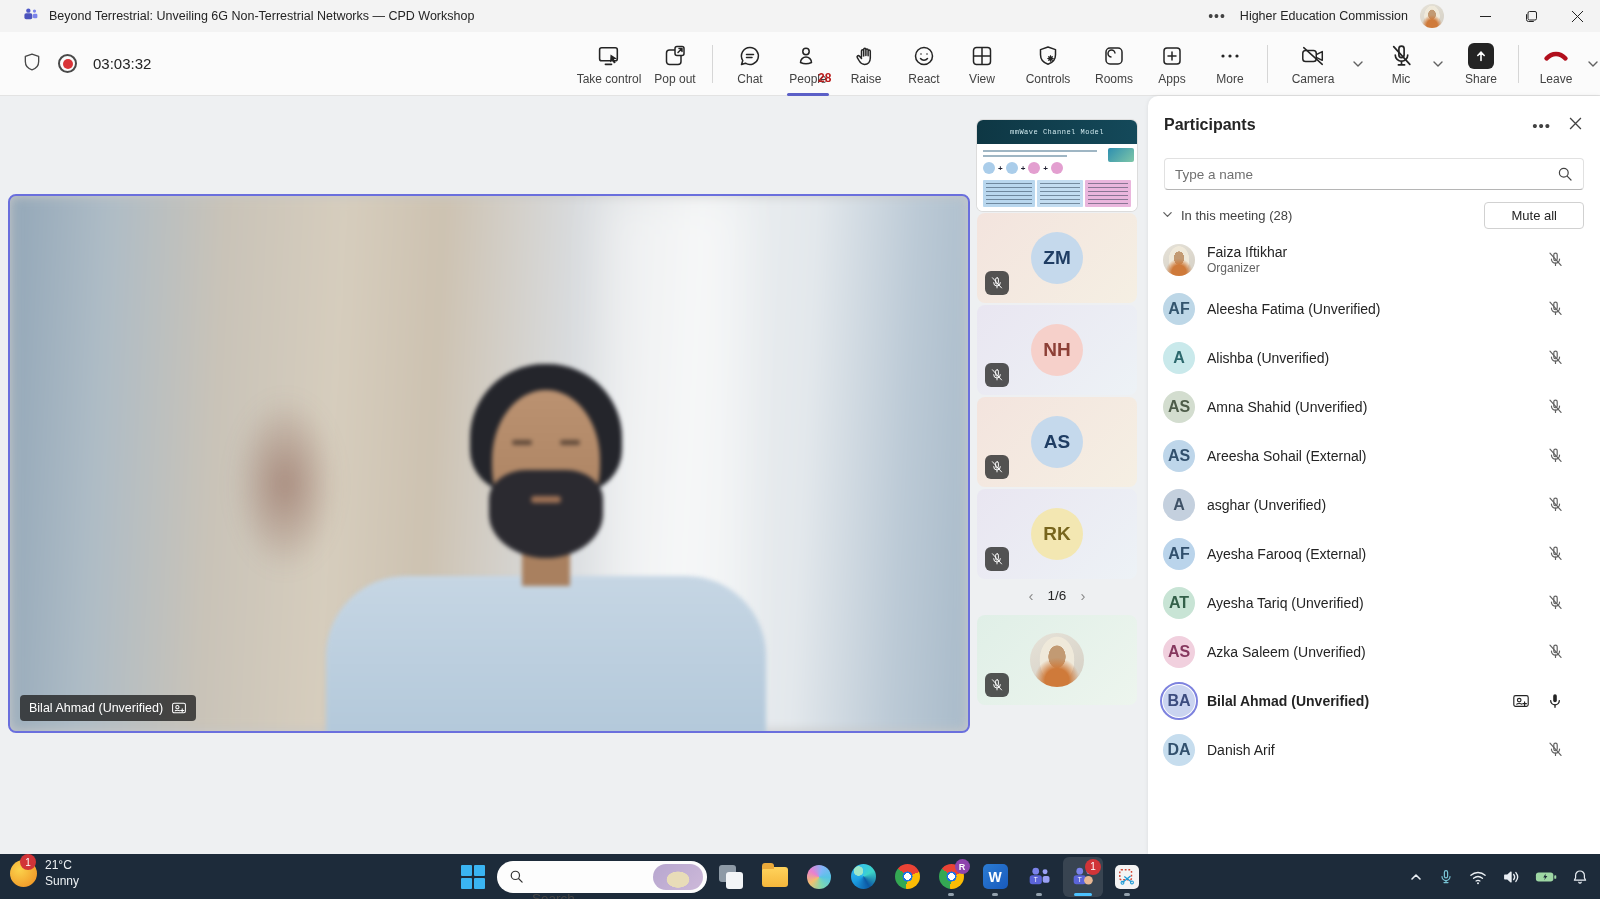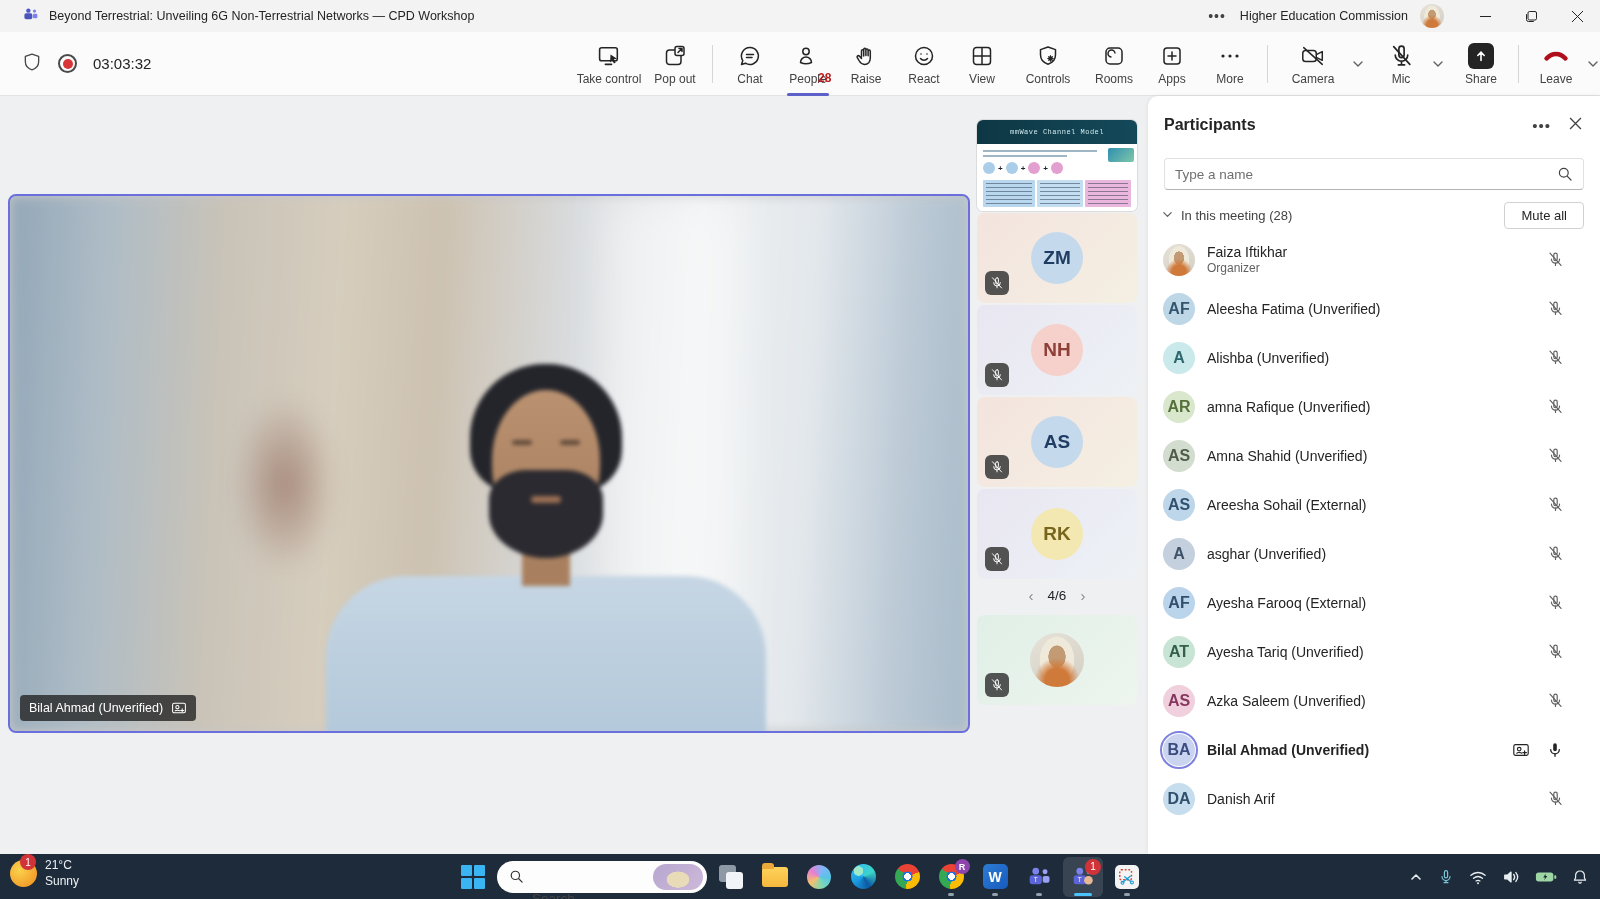--- a/index.html
+++ b/index.html
@@ -88,21 +88,21 @@
   .panel-title { font-size:16px; font-weight:bold; color:#242424; }
   .panel-head .ph-icons { margin-left:auto; display:flex; align-items:center; gap:18px; color:#424242; }
   .ph-dots { font-size:15px; letter-spacing:1px; cursor:pointer; }
   .ph-close { font-size:14px; cursor:pointer; }
   .search-wrap { margin:14px 16px 0 16px; height:32px; border:1px solid #e1e1e1; border-bottom:1px solid #b5b5b5; border-radius:4px; background:#fff; display:flex; align-items:center; padding:0 10px; }
   .search-wrap input { border:none; outline:none; flex:1; font-size:13.5px; color:#242424; font-family:"Liberation Sans",sans-serif; }
   .search-wrap input::placeholder { color:#707070; }
   .section-row { display:flex; align-items:center; margin:12px 16px 2px 14px; }
   .sec-chev { color:#616161; margin-right:8px; font-size:11px; }
   .sec-label { font-size:13px; color:#424242; }
-  .muteall { margin-left:auto; background:#fff; border:1px solid #d1d1d1; border-radius:4px; font-size:13px; color:#242424; padding:5px 16px; cursor:pointer; font-family:"Liberation Sans",sans-serif; }
+  .muteall { margin-left:auto; background:#fff; border:1px solid #d1d1d1; border-radius:4px; font-size:13px; color:#242424; padding:5px 26px; cursor:pointer; font-family:"Liberation Sans",sans-serif; }
   .p-list { margin-top:6px; }
   .p-row { height:49px; display:flex; align-items:center; padding:0 36px 0 15px; cursor:pointer; }
   .p-av { width:32px; height:32px; border-radius:50%; display:flex; align-items:center; justify-content:center; font-size:16px; font-weight:bold; flex:0 0 32px; }
   .ringwrap { width:38px; height:38px; border:2px solid #7d82de; border-radius:50%; display:flex; align-items:center; justify-content:center; margin-left:-3px; margin-right:-3px; }
   .p-names { margin-left:12px; min-width:0; }
   .p-name { font-size:14px; color:#242424; white-space:nowrap; }
   .p-name.bold { font-weight:bold; }
   .p-sub { font-size:12px; color:#616161; margin-top:1px; }
   .p-icons { margin-left:auto; display:flex; align-items:center; gap:16px; }
 
@@ -457,21 +457,21 @@
               <path d="M5.2 9.5a4.8 4.8 0 0 0 9.6 0"></path>
               <path d="M10 14.3V17"></path>
               <path d="M3.5 2.5L16.5 17"></path>
             </svg>
           </span>
         </div>
       </div>
 
     <div class="pager">
       <span class="pg-arrow">‹</span>
-      <span>4/6</span>
+      <span>1/6</span>
       <span class="pg-arrow">›</span>
     </div>
 
     <div class="photo-tile">
       <div class="pt-av photo-face"></div>
       <div class="mic-chip">
           <svg width="14" height="14" viewBox="0 0 20 20" fill="none" stroke="#ffffff" stroke-width="1.4" stroke-linecap="round">
             <rect x="8" y="2.5" width="4" height="9" rx="2"></rect>
             <path d="M5.2 9.5a4.8 4.8 0 0 0 9.6 0"></path>
             <path d="M10 14.3V17"></path>
@@ -543,34 +543,20 @@
           <span class="p-icons">
             <svg width="17" height="17" viewBox="0 0 20 20" fill="none" stroke="#616161" stroke-width="1.4" stroke-linecap="round">
               <rect x="8" y="2.5" width="4" height="9" rx="2"></rect>
               <path d="M5.2 9.5a4.8 4.8 0 0 0 9.6 0"></path>
               <path d="M10 14.3V17"></path>
               <path d="M3.5 2.5L16.5 17"></path>
             </svg>
           </span>
         </div>
         <div class="p-row">
-          <span class="p-av" style="background:#d9e7cd;color:#55703a">AR</span>
-          <span class="p-names">
-            <div class="p-name">amna Rafique (Unverified)</div>
-          </span>
-          <span class="p-icons">
-            <svg width="17" height="17" viewBox="0 0 20 20" fill="none" stroke="#616161" stroke-width="1.4" stroke-linecap="round">
-              <rect x="8" y="2.5" width="4" height="9" rx="2"></rect>
-              <path d="M5.2 9.5a4.8 4.8 0 0 0 9.6 0"></path>
-              <path d="M10 14.3V17"></path>
-              <path d="M3.5 2.5L16.5 17"></path>
-            </svg>
-          </span>
-        </div>
-        <div class="p-row">
           <span class="p-av" style="background:#d3ddcf;color:#4e5c49">AS</span>
           <span class="p-names">
             <div class="p-name">Amna Shahid (Unverified)</div>
           </span>
           <span class="p-icons">
             <svg width="17" height="17" viewBox="0 0 20 20" fill="none" stroke="#616161" stroke-width="1.4" stroke-linecap="round">
               <rect x="8" y="2.5" width="4" height="9" rx="2"></rect>
               <path d="M5.2 9.5a4.8 4.8 0 0 0 9.6 0"></path>
               <path d="M10 14.3V17"></path>
               <path d="M3.5 2.5L16.5 17"></path>

